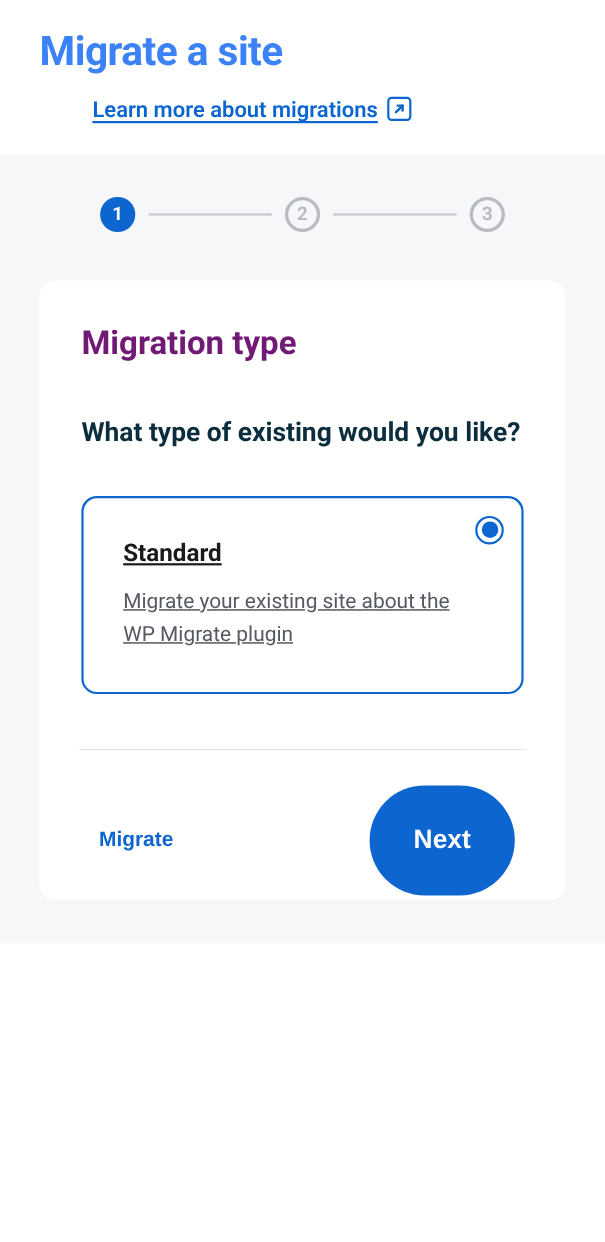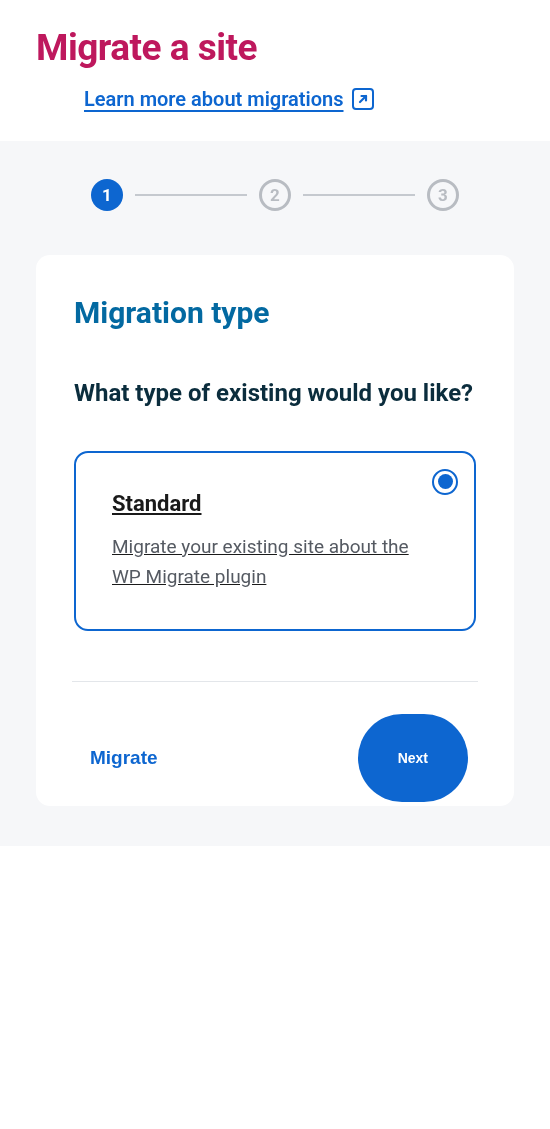--- a/index.html
+++ b/index.html
@@ -13,21 +13,21 @@
       width: 550px;
       color: #1a1a1a;
     }
     .header {
       padding: 26px 36px 30px 36px;
       background: #fff;
     }
     .page-title {
       font-size: 37px;
       font-weight: 700;
-      color: #be185d;
+      color: #3b82f6;
       margin-bottom: 18px;
       letter-spacing: -0.5px;
     }
     .learn-more {
       display: inline-flex;
       align-items: center;
       gap: 8px;
       color: #0d66d0;
       font-size: 20px;
       font-weight: 600;
@@ -88,21 +88,21 @@
       margin: 0 12px;
     }
     .card {
       background: #fff;
       border-radius: 14px;
       padding: 40px 38px 0 38px;
     }
     .card-title {
       font-size: 30px;
       font-weight: 700;
-      color: #0369a1;
+      color: #701a75;
       margin-bottom: 46px;
     }
     .question {
       font-size: 24px;
       font-weight: 700;
       color: #0b2d3d;
       line-height: 1.45;
       margin-bottom: 40px;
     }
     .options {
@@ -174,21 +174,21 @@
       font-size: 19px;
       font-weight: 700;
       cursor: pointer;
       padding: 14px 8px;
     }
     .btn-next {
       background: #0d66d0;
       color: #fff;
       border: none;
       border-radius: 999px;
-      font-size: 14px;
+      font-size: 24px;
       font-weight: 700;
       padding: 36px 40px;
       cursor: pointer;
     }
   </style>
 </head>
 <body>
 
 <div class="header">
   <h1 class="page-title">Migrate a site</h1>

